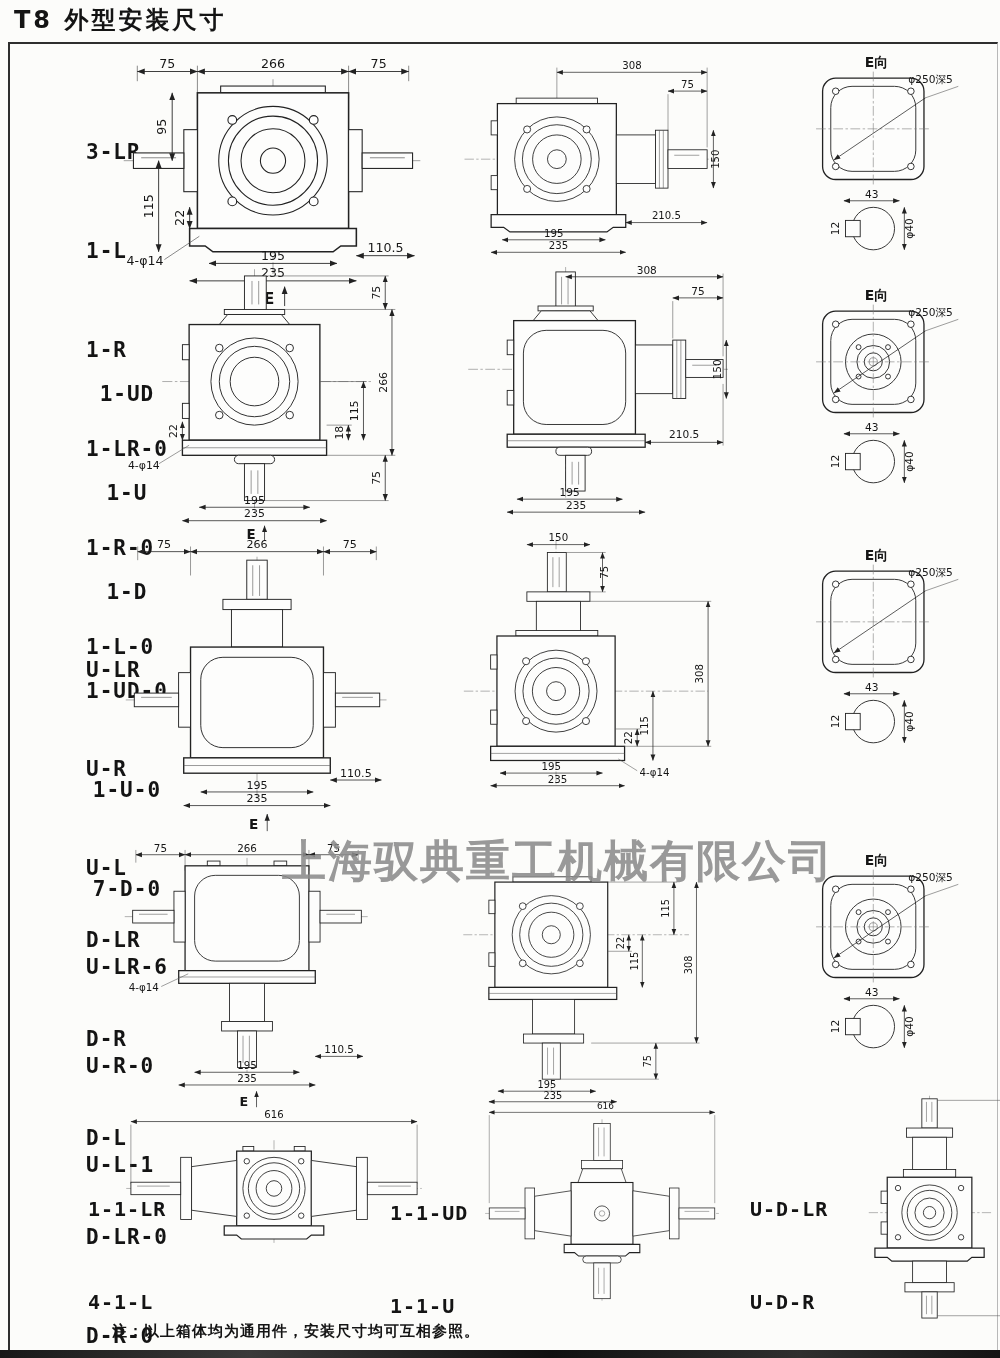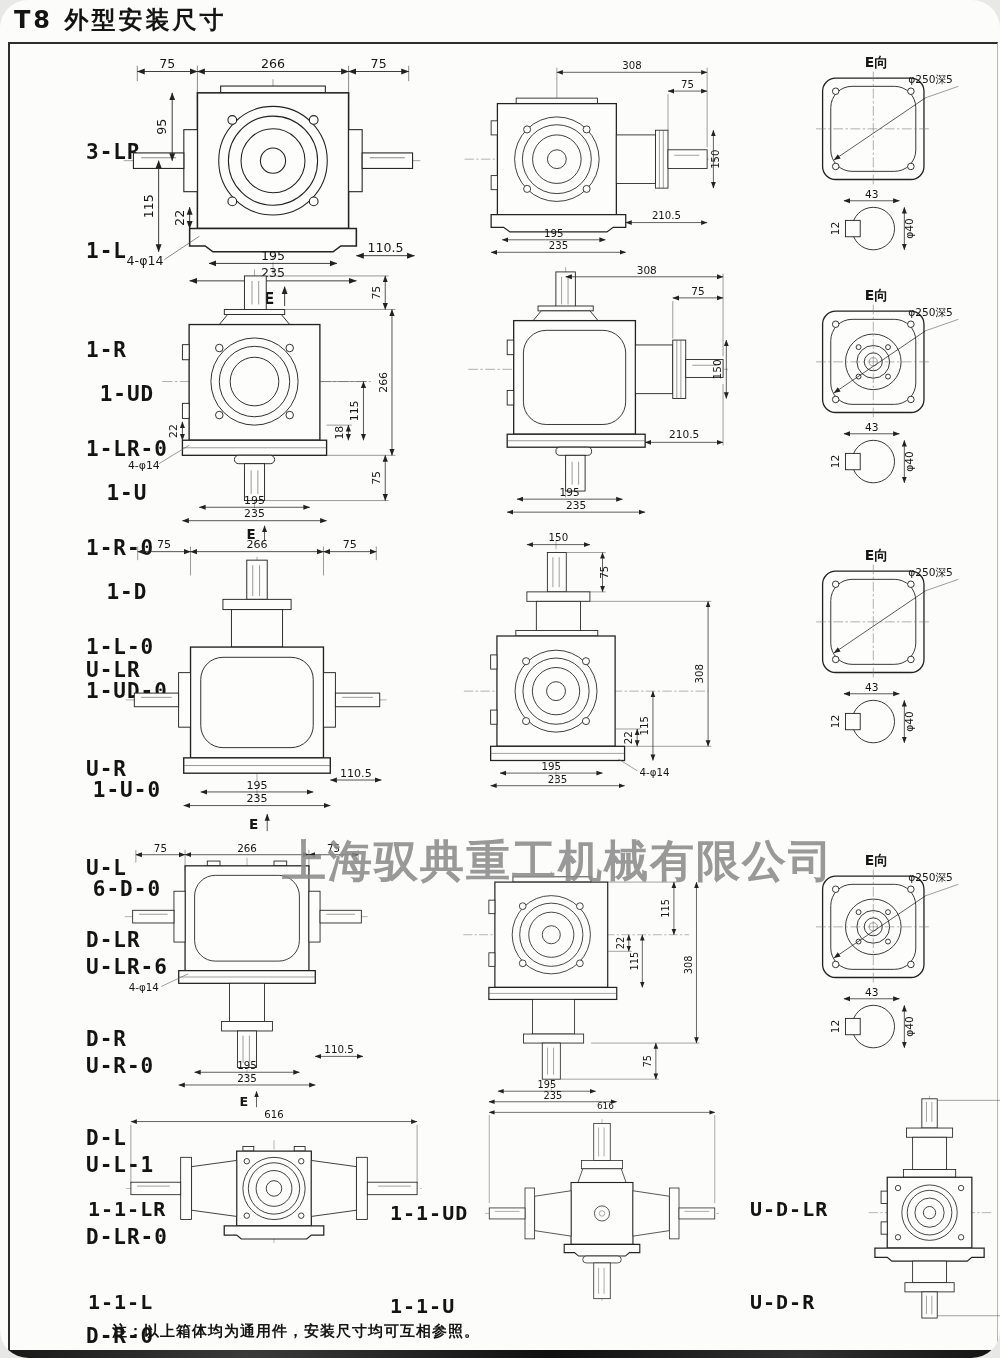--- a/index.html
+++ b/index.html
@@ -1,17 +1,17 @@
 <!DOCTYPE html>
 <html><head>
 <meta charset="utf-8">
 <style>
   html,body { margin:0; padding:0; background:#e8e8e6; }
   #page { position:relative; width:1000px; height:1358px; background:#fcfcfa;
-          overflow:hidden; font-family:"DejaVu Sans", sans-serif; color:#141414;border-radius:28px; }
+          overflow:hidden; font-family:"DejaVu Sans", sans-serif; color:#141414; }
   .abs { position:absolute; }
   #frame { left:8px; top:42px; width:987px; height:1310px;
            border-top:2px solid #2e2e2e; border-left:2px solid #2e2e2e;
            border-right:1px solid #b8b8b8; }
   #title { left:14px; top:4px; font-size:24px; font-weight:bold; letter-spacing:3px; }
   .models { font-family:"DejaVu Sans Mono", monospace; font-size:21px; font-weight:bold;
             line-height:33px; letter-spacing:1px; white-space:pre; }
   .models5 { font-family:"DejaVu Sans Mono", monospace; font-size:20px; font-weight:bold;
              line-height:31px; letter-spacing:1px; white-space:pre; }
   #watermark { left:282px; top:812px; font-size:44px; font-weight:bold; color:#8c8c8c;
@@ -163,21 +163,21 @@
     <line class="d" x1="130" y1="190" x2="130" y2="242" marker-start="url(#ar)" marker-end="url(#ar)"></line>
     <text transform="rotate(-90 140 216)" x="140" y="216">φ40</text>
   </svg>
 
   <div class="abs models" style="left:86px;top:312px;text-align:center;">
     <div>1-UD</div>
     <div>1-U</div>
     <div>1-D</div>
     <div>1-UD-0</div>
     <div>1-U-0</div>
-    <div>6-D-0</div>
+    <div>7-D-0</div>
   </div>
 
   <svg class="abs" style="left:112px;top:264px;" width="285" height="277" viewBox="0 0 340 330">
     <line class="c" x1="170" y1="6" x2="170" y2="296"></line>
       <line class="c" x1="60" y1="140" x2="310" y2="140"></line>
     <rect class="p2" x="158" y="14" width="26" height="46"></rect>
     <line class="x" x1="167" y1="20" x2="167" y2="48"></line>
       <line class="x" x1="175" y1="20" x2="175" y2="48"></line>
     <rect class="p2" x="134" y="54" width="72" height="6"></rect>
     <path class="p2" d="M128,72 L138,60 L202,60 L212,72 Z"></path>
@@ -528,21 +528,21 @@
     <text x="90" y="178">43</text>
     <circle class="p2" cx="92" cy="216" r="26"></circle>
     <rect class="p2" x="58" y="206" width="18" height="20"></rect>
     <text transform="rotate(-90 50 216)" x="50" y="216">12</text>
     <line class="d" x1="130" y1="190" x2="130" y2="242" marker-start="url(#ar)" marker-end="url(#ar)"></line>
     <text transform="rotate(-90 140 216)" x="140" y="216">φ40</text>
   </svg>
 
   <div class="abs models5" style="left:88px;top:1132px;">
     <div>1-1-LR</div>
-    <div>1-1-L</div>
+    <div>4-1-L</div>
     
     
     
     
   </div>
 
   <svg class="abs" style="left:118px;top:1106px;" width="312" height="175" viewBox="0 0 400 225">
     <line class="x" x1="16" y1="24" x2="16" y2="100"></line>
       <line class="x" x1="384" y1="24" x2="384" y2="100"></line>
     <line class="d" x1="16" y1="20" x2="384" y2="20" marker-start="url(#ar)" marker-end="url(#ar)"></line>

